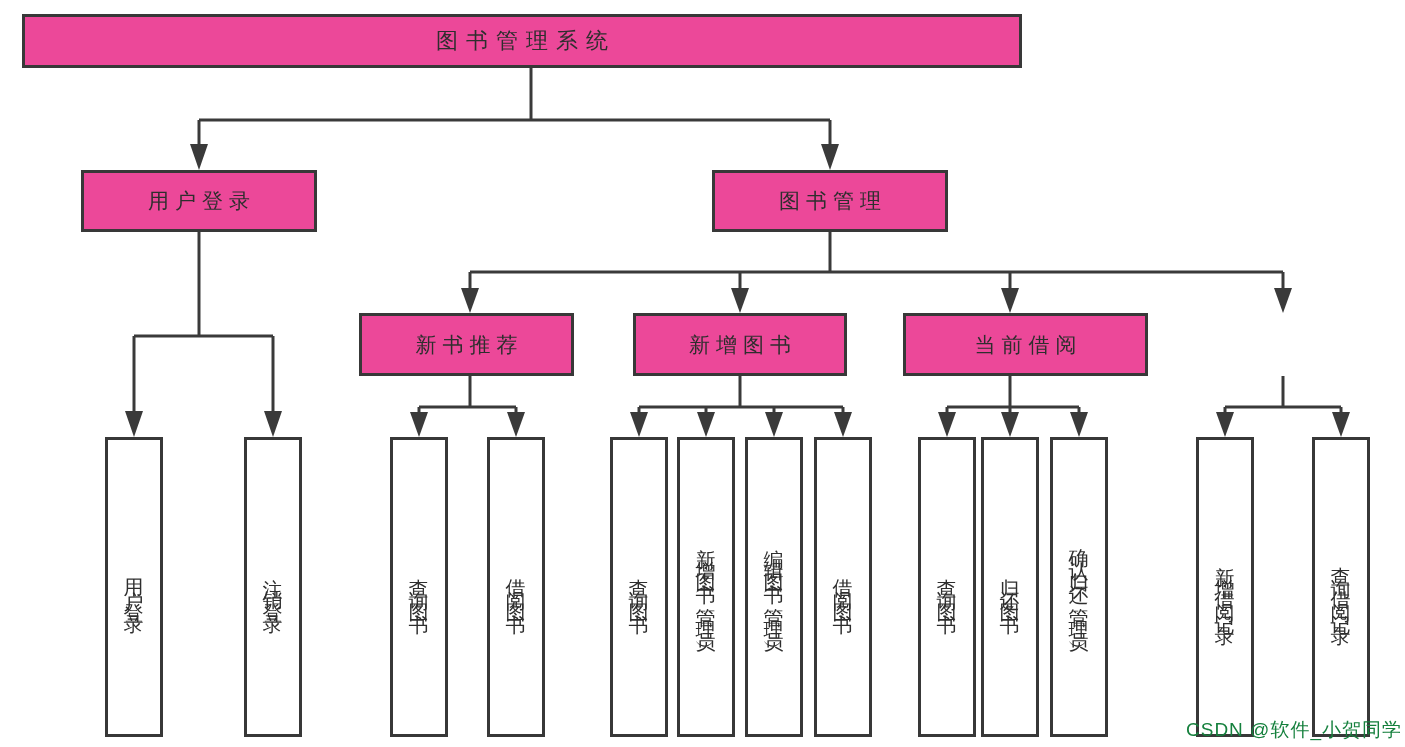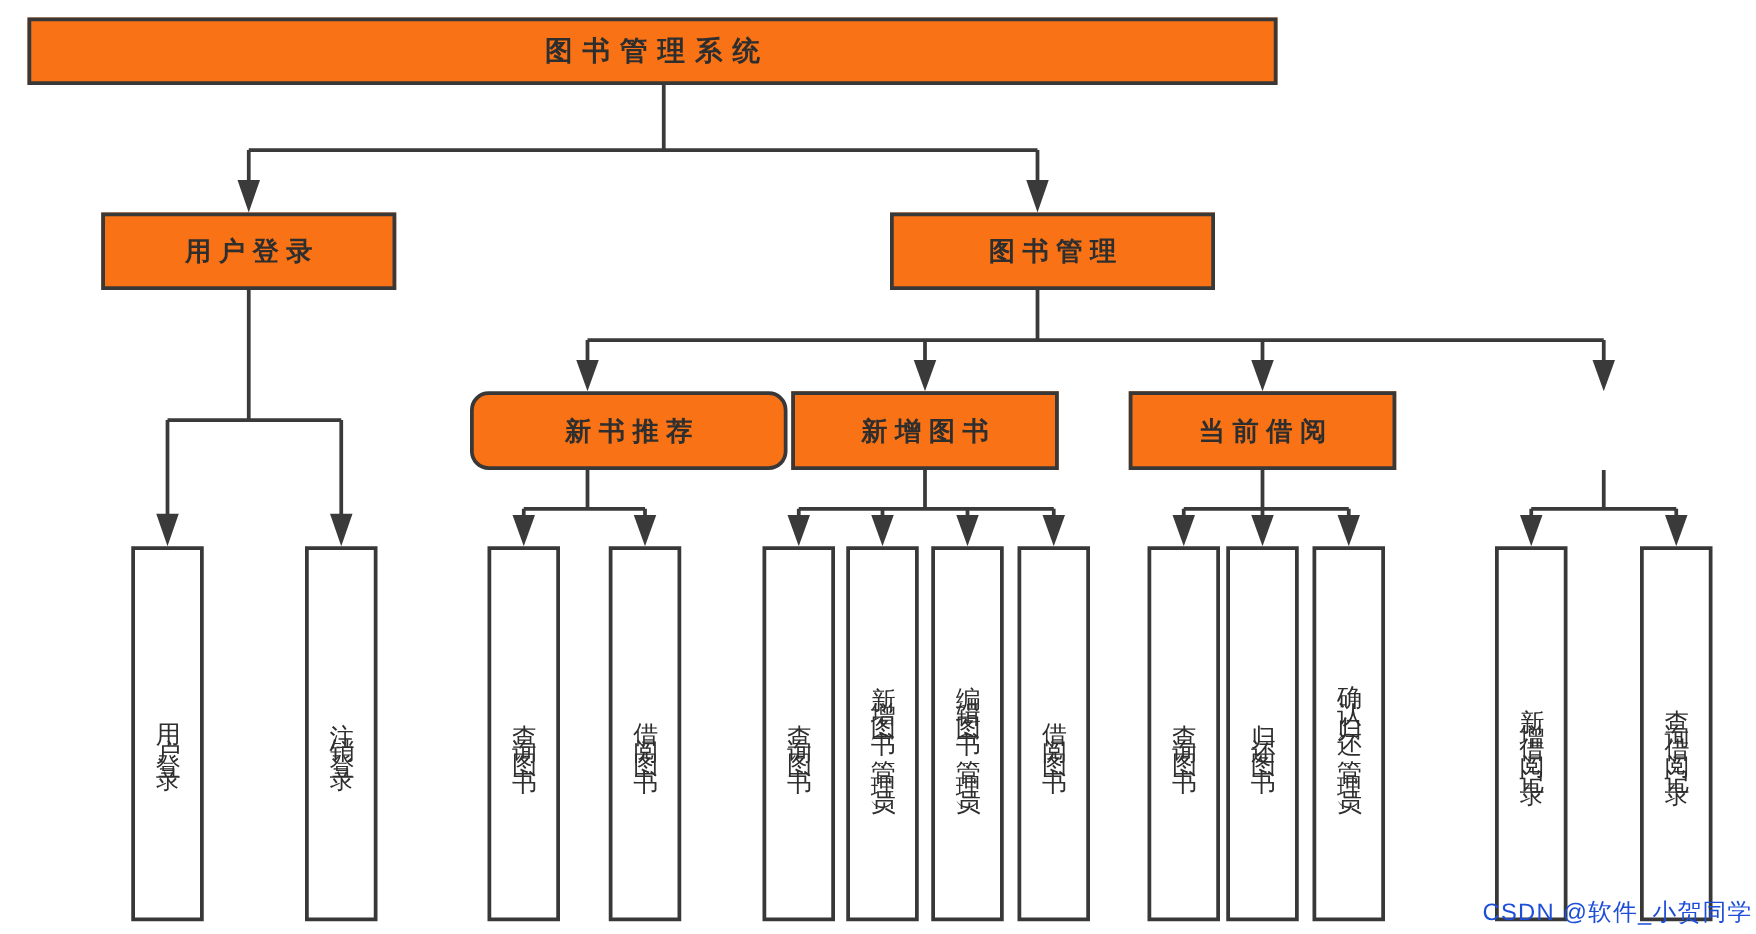--- a/index.html
+++ b/index.html
@@ -16,30 +16,29 @@
     left: 0; top: 0;
     width: 1405px; height: 747px;
   }
   svg.wires path { stroke: #3a3a3a; stroke-width: 3; fill: none; }
   svg.wires polygon { fill: #3a3a3a; stroke: none; }
 
   .node {
     position: absolute;
     box-sizing: border-box;
     border: 3px solid #383838;
-    background: #f97316;
+    background: #ec4899;
     color: #2e2e2e;
     display: flex;
     align-items: center;
     justify-content: center;
     font-size: 21px;
     letter-spacing: 6px;
     padding-left: 6px; 
     white-space: nowrap;
-    font-weight: bold;
   }
   .node.root { font-size: 22px; letter-spacing: 8px; padding-left: 8px; }
 
   .leaf {
     position: absolute;
     box-sizing: border-box;
     border: 3px solid #383838;
     background: #ffffff;
     color: #2e2e2e;
     top: 437px;
@@ -50,24 +49,24 @@
     text-align: center;
     font-size: 20px;
     letter-spacing: 12px;
     line-height: 52px;
     overflow: hidden;
   }
 
   
   .n-root    { left: 22px;   top: 14px;  width: 1000px; height: 54px; }
   .n-login   { left: 81px;   top: 170px; width: 236px;  height: 62px; }
-  .n-mgmt    { left: 712px;  top: 170px; width: 260px;  height: 62px; }
-  .n-newbook { left: 376px;  top: 313px; width: 254px;  height: 63px; border-radius: 15px; }
+  .n-mgmt    { left: 712px;  top: 170px; width: 236px;  height: 62px; }
+  .n-newbook { left: 359px;  top: 313px; width: 215px;  height: 63px; }
   .n-borrow  { left: 633px;  top: 313px; width: 214px;  height: 63px; }
-  .n-current { left: 903px;  top: 313px; width: 214px;  height: 63px; }
+  .n-current { left: 903px;  top: 313px; width: 245px;  height: 63px; }
   .n-records { left: 1173px; top: 313px; width: 220px;  height: 63px; }
 
   
   .l-login-1 { left: 105px; }
   .l-login-2 { left: 244px; }
   .l-nb-1    { left: 390px; }
   .l-nb-2    { left: 487px; }
   .l-bw-1    { left: 610px; }
   .l-bw-2    { left: 677px; }
   .l-bw-3    { left: 745px; }
@@ -76,21 +75,21 @@
   .l-cur-2   { left: 981px; }
   .l-cur-3   { left: 1050px; }
   .l-rec-1   { left: 1196px; }
   .l-rec-2   { left: 1312px; }
 
   .watermark {
     position: absolute;
     left: 1186px;
     top: 717px;
     font-size: 19px;
-    color: #1d4ed8;
+    color: #15803d;
     letter-spacing: 1px;
     white-space: nowrap;
   }
 </style>
 </head>
 <body>
 
 <div class="canvas">
 
   <svg class="wires" viewBox="0 0 1405 747" aria-hidden="true">

